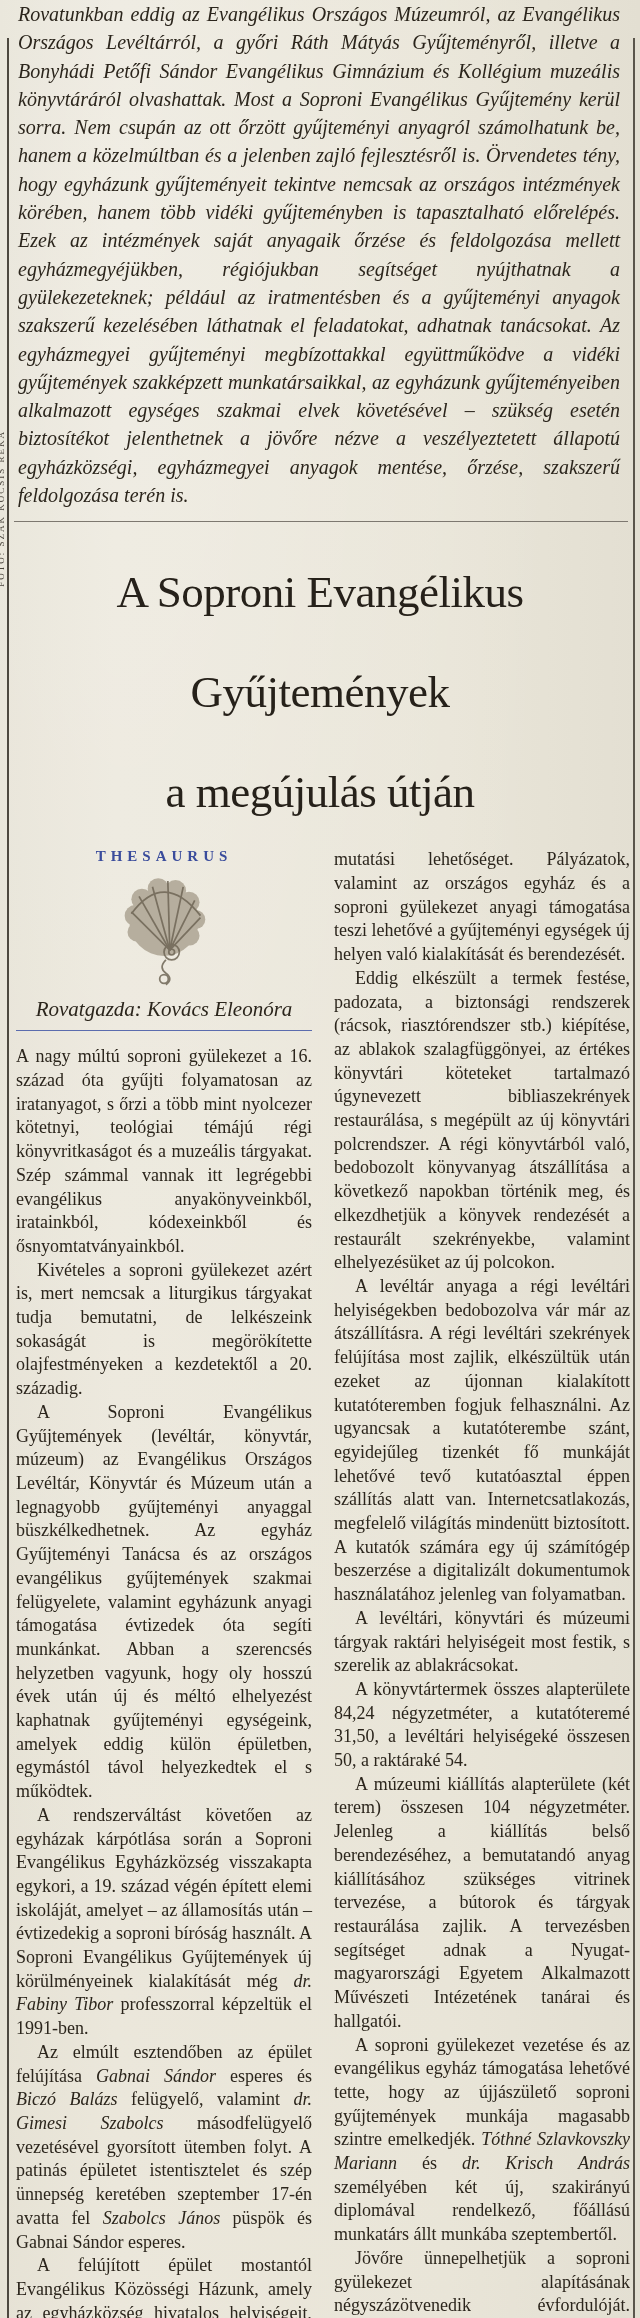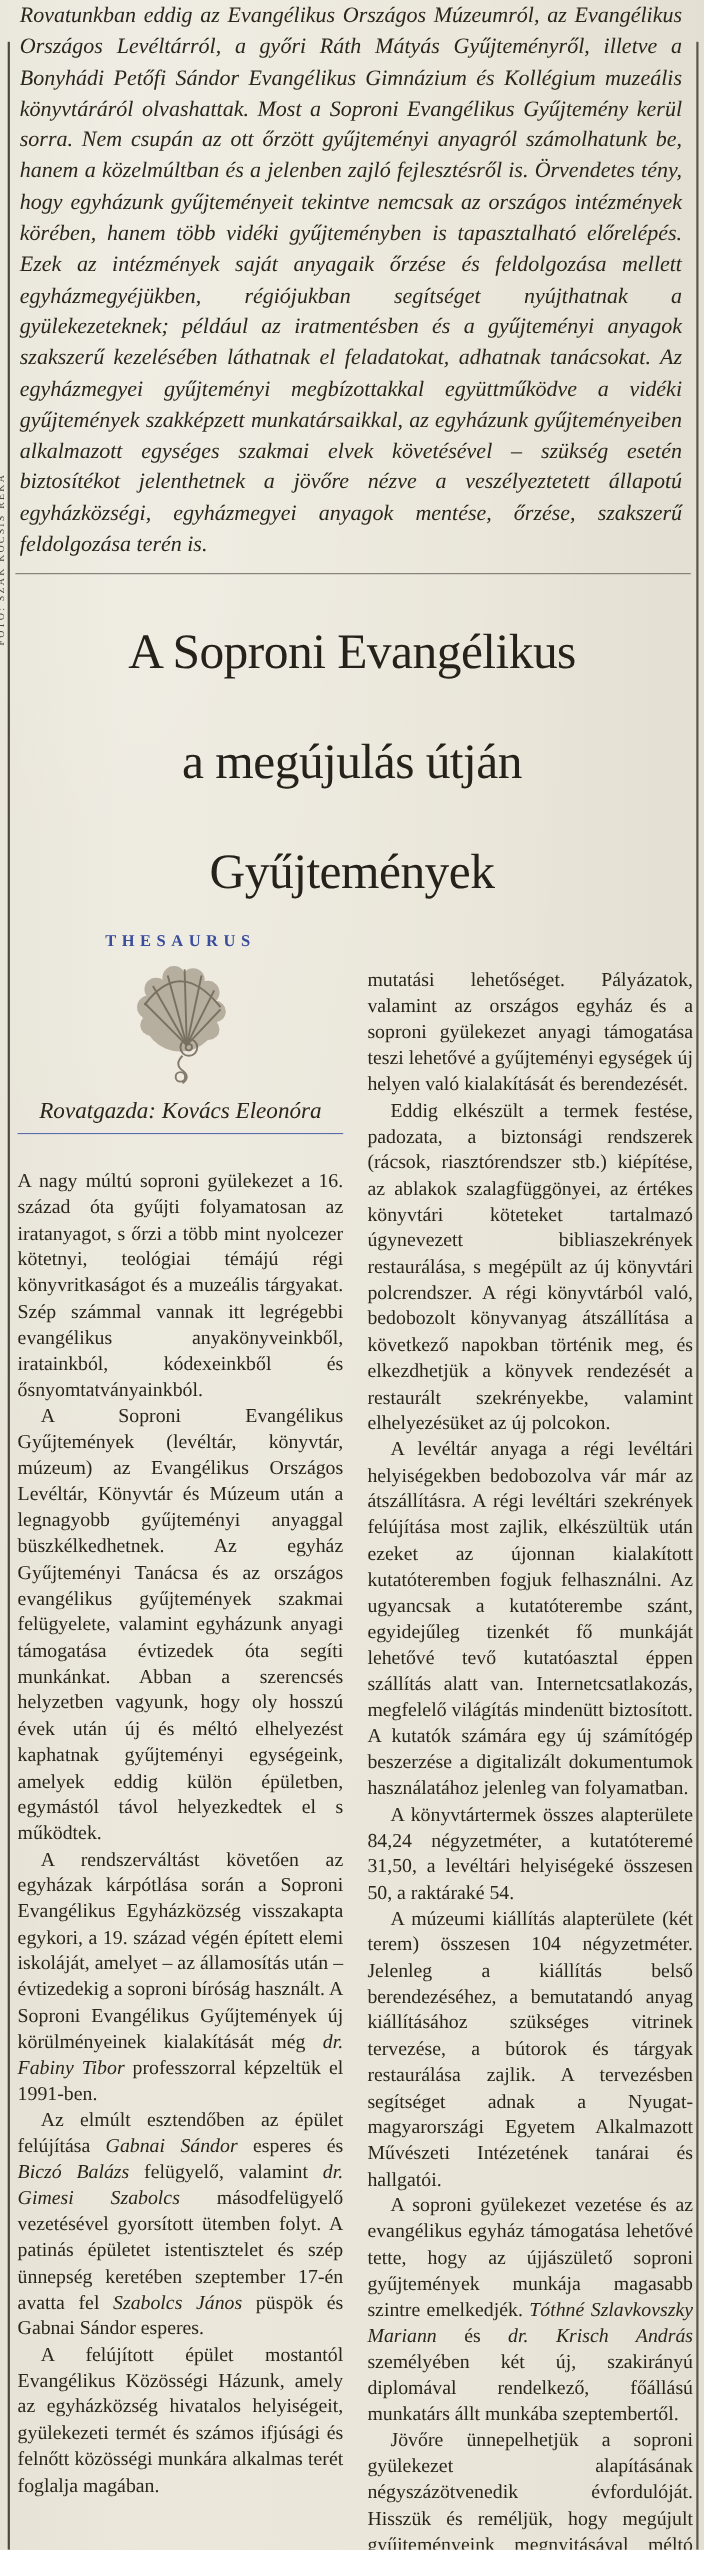--- a/index.html
+++ b/index.html
@@ -88,41 +88,41 @@
   }
   .byline-rule { border-top: 1.2px solid #5b6cae; margin-bottom: 14px; }
 
   .body-p {
     margin: 0;
     font-size: 18px;
     line-height: 23.7px;
     text-align: justify;
     text-indent: 21px;
   }
-  .body-p.no-indent { text-indent: 0; margin-top: 31px; }
+  .body-p.no-indent { text-indent: 0; }
   i { font-style: italic; }
 </style>
 </head>
 <body>
 
 <div class="page">
 
   <div class="rule-v left"></div>
   <div class="rule-v right"></div>
 
   <div class="photo-credit">FOTÓ: SZÁK KOCSIS RÉKA</div>
 
   <div class="intro">Rovatunkban eddig az Evangélikus Országos Múzeumról, az Evangélikus Országos Levéltárról, a győri Ráth Mátyás Gyűjteményről, illetve a Bonyhádi Petőfi Sándor Evangélikus Gimnázium és Kollégium muzeális könyvtáráról olvashattak. Most a Soproni Evangélikus Gyűjtemény kerül sorra. Nem csupán az ott őrzött gyűjteményi anyagról számolhatunk be, hanem a közelmúltban és a jelenben zajló fejlesztésről is. Örvendetes tény, hogy egyházunk gyűjteményeit tekintve nemcsak az országos intézmények körében, hanem több vidéki gyűjteményben is tapasztalható előrelépés. Ezek az intézmények saját anyagaik őrzése és feldolgozása mellett egyházmegyéjükben, régiójukban segítséget nyújthatnak a gyülekezeteknek; például az iratmentésben és a gyűjteményi anyagok szakszerű kezelésében láthatnak el feladatokat, adhatnak tanácsokat. Az egyházmegyei gyűjteményi megbízottakkal együttműködve a vidéki gyűjtemények szakképzett munkatársaikkal, az egyházunk gyűjteményeiben alkalmazott egységes szakmai elvek követésével – szükség esetén biztosítékot jelenthetnek a jövőre nézve a veszélyeztetett állapotú egyházközségi, egyházmegyei anyagok mentése, őrzése, szakszerű feldolgozása terén is.</div>
 
   <div class="intro-rule"></div>
 
   <h1 class="title">
     <span>A Soproni Evangélikus</span>
+    <span>Gyűjtemények</span>
     <span>a megújulás útján</span>
-    <span>Gyűjtemények</span>
   </h1>
 
   <div class="columns">
 
     <div class="col">
 
       <div class="section-label">THESAURUS</div>
 
       <div class="ornament">
         <svg width="96" height="112" viewBox="0 0 100 116">
@@ -151,31 +151,33 @@
             <path d="M52 88 q-8 8 0 14 q8 6 0 12"></path>
             <circle cx="50" cy="108" r="4.5"></circle>
           </g>
         </svg>
       </div>
 
       <div class="byline">Rovatgazda: Kovács Eleonóra</div>
       <div class="byline-rule"></div>
 
       <p class="body-p no-indent">A nagy múltú soproni gyülekezet a 16. század óta gyűjti folyamatosan az iratanyagot, s őrzi a több mint nyolcezer kötetnyi, teológiai témájú régi könyvritkaságot és a muzeális tárgyakat. Szép számmal vannak itt legrégebbi evangélikus anyakönyveinkből, iratainkból, kódexeinkből és ősnyomtatványainkból.</p>
+      <p class="body-p">Kivételes a soproni gyülekezet azért is, mert nemcsak a liturgikus tárgyakat tudja bemutatni, de lelkészeink sokaságát is megörökítette olajfestményeken a kezdetektől a 20. századig.</p>
       <p class="body-p">A Soproni Evangélikus Gyűjtemények (levéltár, könyvtár, múzeum) az Evangélikus Országos Levéltár, Könyvtár és Múzeum után a legnagyobb gyűjteményi anyaggal büszkélkedhetnek. Az egyház Gyűjteményi Tanácsa és az országos evangélikus gyűjtemények szakmai felügyelete, valamint egyházunk anyagi támogatása évtizedek óta segíti munkánkat. Abban a szerencsés helyzetben vagyunk, hogy oly hosszú évek után új és méltó elhelyezést kaphatnak gyűjteményi egységeink, amelyek eddig külön épületben, egymástól távol helyezkedtek el s működtek.</p>
       <p class="body-p">A rendszerváltást követően az egyházak kárpótlása során a Soproni Evangélikus Egyházközség visszakapta egykori, a 19. század végén épített elemi iskoláját, amelyet – az államosítás után – évtizedekig a soproni bíróság használt. A Soproni Evangélikus Gyűjtemények új körülményeinek kialakítását még <i>dr. Fabiny Tibor</i> professzorral képzeltük el 1991-ben.</p>
       <p class="body-p">Az elmúlt esztendőben az épület felújítása <i>Gabnai Sándor</i> esperes és <i>Biczó Balázs</i> felügyelő, valamint <i>dr. Gimesi Szabolcs</i> másodfelügyelő vezetésével gyorsított ütemben folyt. A patinás épületet istentisztelet és szép ünnepség keretében szeptember 17-én avatta fel <i>Szabolcs János</i> püspök és Gabnai Sándor esperes.</p>
       <p class="body-p">A felújított épület mostantól Evangélikus Közösségi Házunk, amely az egyházközség hivatalos helyiségeit, gyülekezeti termét és számos ifjúsági és felnőtt közösségi munkára alkalmas terét foglalja magában.</p>
 
     </div>
 
     <div class="col">
       <p class="body-p no-indent">mutatási lehetőséget. Pályázatok, valamint az országos egyház és a soproni gyülekezet anyagi támogatása teszi lehetővé a gyűjteményi egységek új helyen való kialakítását és berendezését.</p>
       <p class="body-p">Eddig elkészült a termek festése, padozata, a biztonsági rendszerek (rácsok, riasztórendszer stb.) kiépítése, az ablakok szalagfüggönyei, az értékes könyvtári köteteket tartalmazó úgynevezett bibliaszekrények restaurálása, s megépült az új könyvtári polcrendszer. A régi könyvtárból való, bedobozolt könyvanyag átszállítása a következő napokban történik meg, és elkezdhetjük a könyvek rendezését a restaurált szekrényekbe, valamint elhelyezésüket az új polcokon.</p>
       <p class="body-p">A levéltár anyaga a régi levéltári helyiségekben bedobozolva vár már az átszállításra. A régi levéltári szekrények felújítása most zajlik, elkészültük után ezeket az újonnan kialakított kutatóteremben fogjuk felhasználni. Az ugyancsak a kutatóterembe szánt, egyidejűleg tizenkét fő munkáját lehetővé tevő kutatóasztal éppen szállítás alatt van. Internetcsatlakozás, megfelelő világítás mindenütt biztosított. A kutatók számára egy új számítógép beszerzése a digitalizált dokumentumok használatához jelenleg van folyamatban.</p>
+      <p class="body-p">A levéltári, könyvtári és múzeumi tárgyak raktári helyiségeit most festik, s szerelik az ablakrácsokat.</p>
       <p class="body-p">A könyvtártermek összes alapterülete 84,24 négyzetméter, a kutatóteremé 31,50, a levéltári helyiségeké összesen 50, a raktáraké 54.</p>
       <p class="body-p">A múzeumi kiállítás alapterülete (két terem) összesen 104 négyzetméter. Jelenleg a kiállítás belső berendezéséhez, a bemutatandó anyag kiállításához szükséges vitrinek tervezése, a bútorok és tárgyak restaurálása zajlik. A tervezésben segítséget adnak a Nyugat-magyarországi Egyetem Alkalmazott Művészeti Intézetének tanárai és hallgatói.</p>
       <p class="body-p">A soproni gyülekezet vezetése és az evangélikus egyház támogatása lehetővé tette, hogy az újjászülető soproni gyűjtemények munkája magasabb szintre emelkedjék. <i>Tóthné Szlavkovszky Mariann</i> és <i>dr. Krisch András</i> személyében két új, szakirányú diplomával rendelkező, főállású munkatárs állt munkába szeptembertől.</p>
       <p class="body-p">Jövőre ünnepelhetjük a soproni gyülekezet alapításának négyszázötvenedik évfordulóját. Hisszük és reméljük, hogy megújult gyűjteményeink megnyitásával méltó módon ünnepelhetjük a jeles jubileumot.</p>
 
     </div>
 
   </div>
 </div>
 

